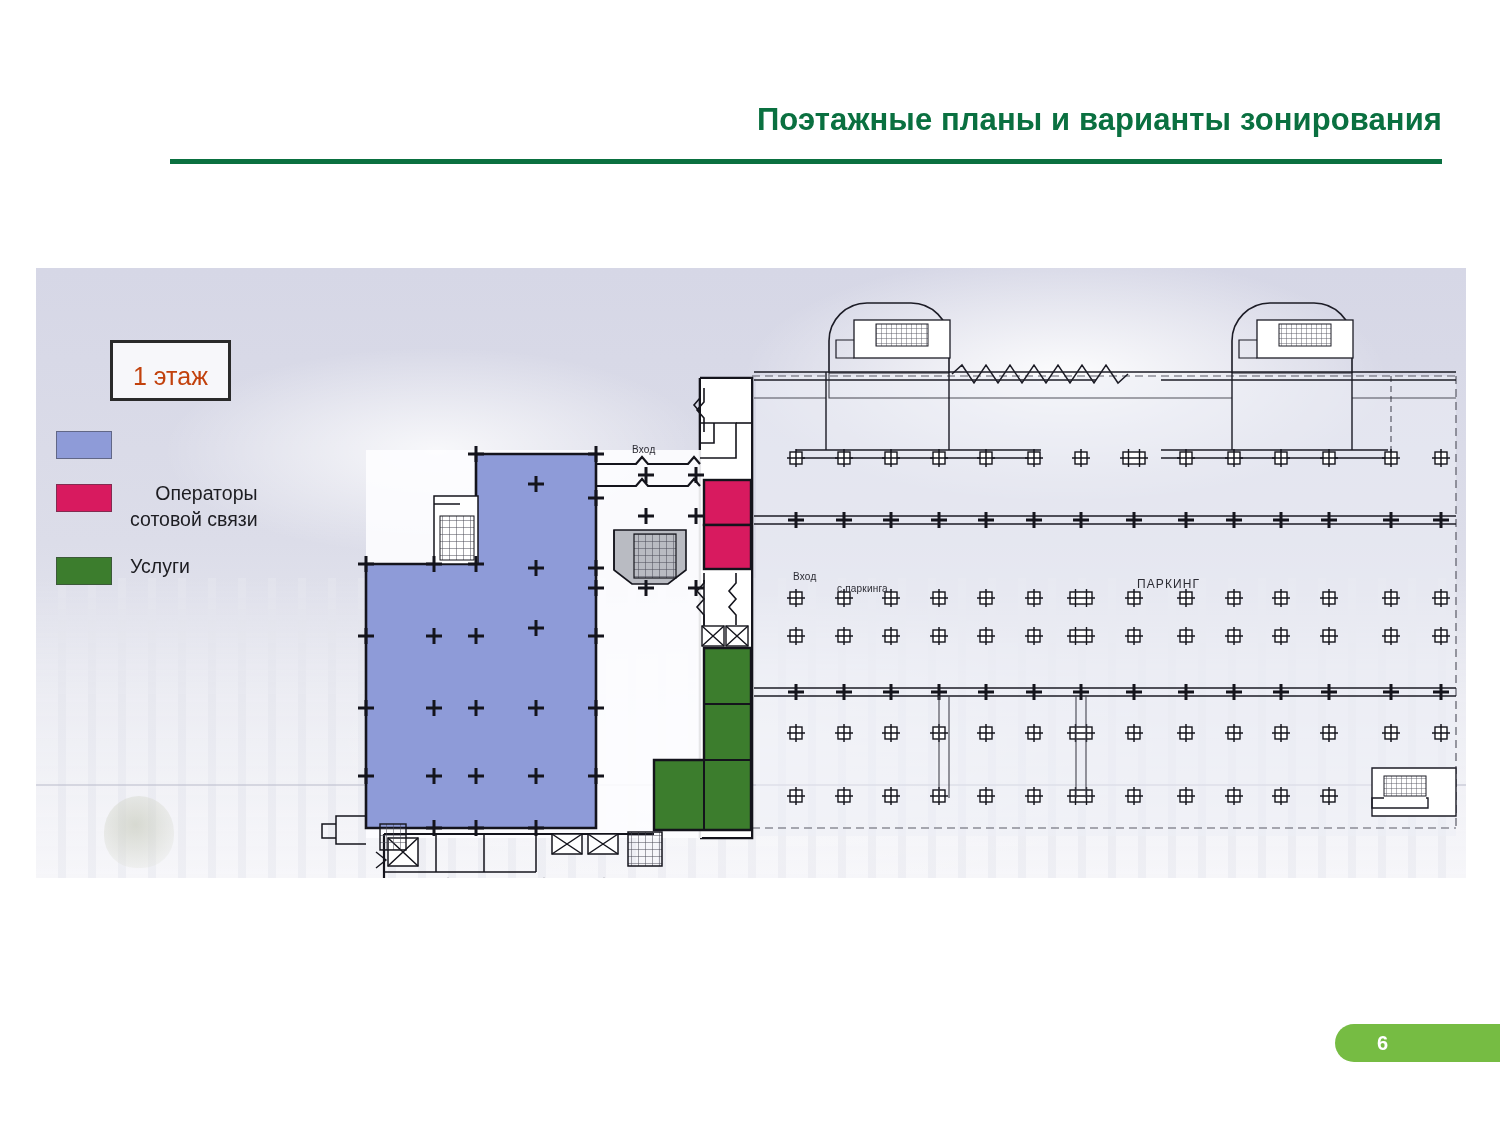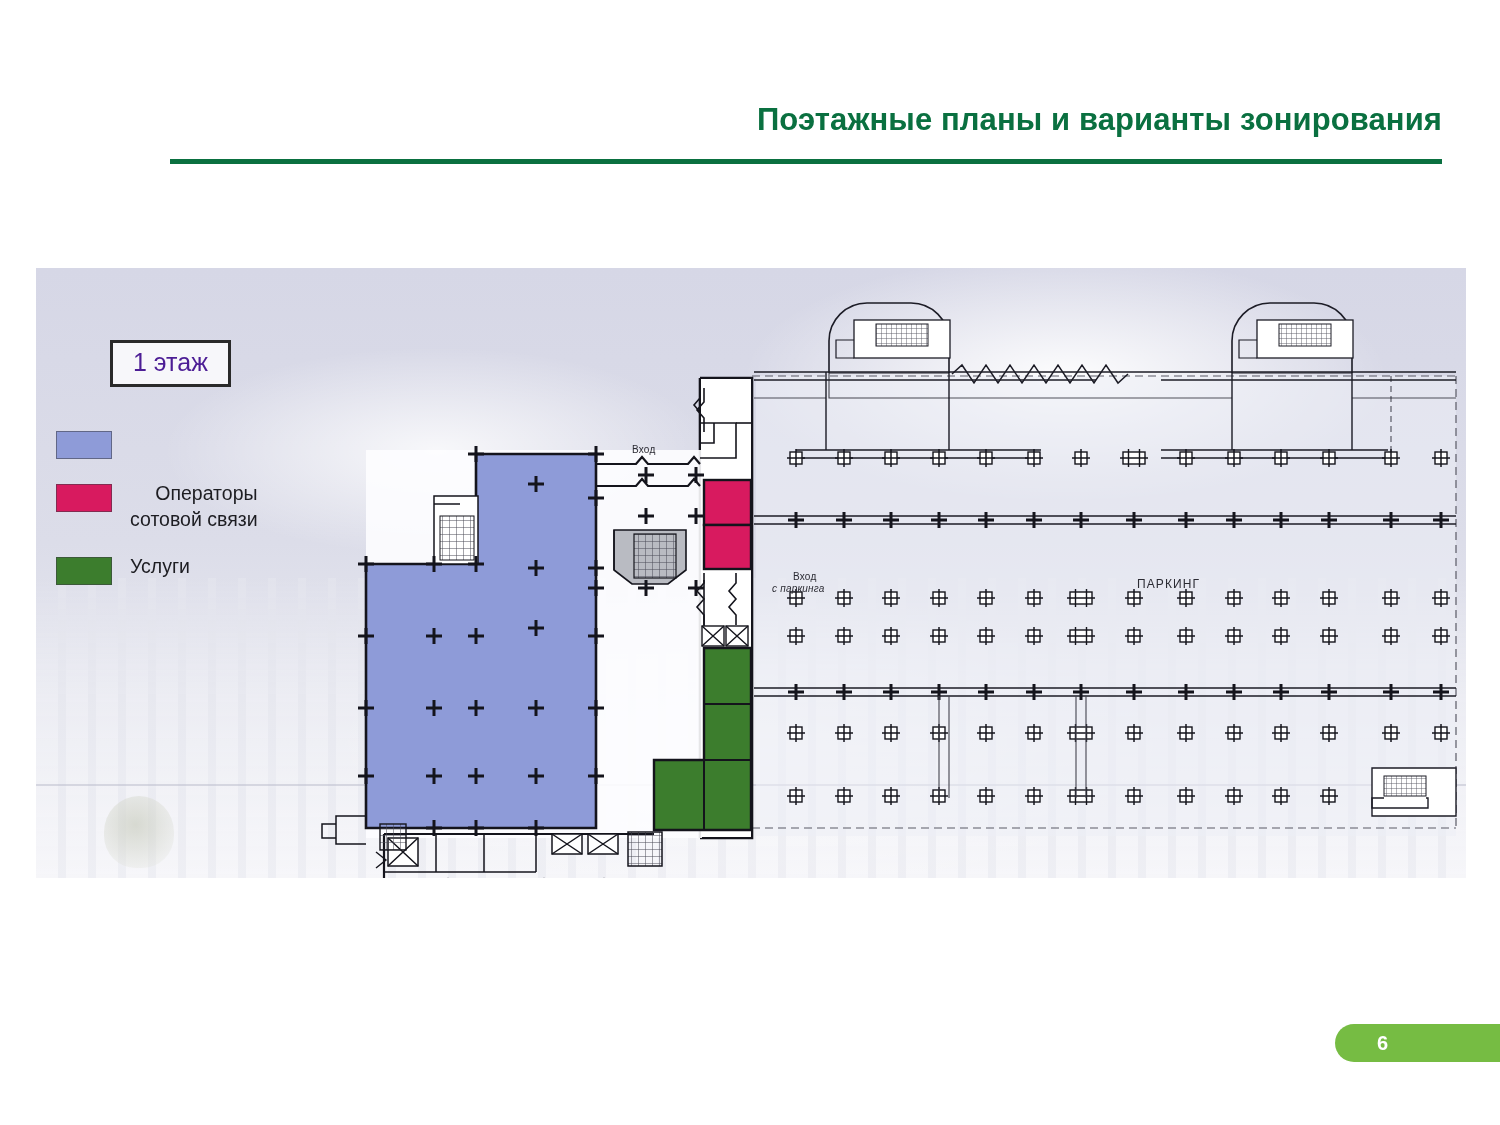--- a/index.html
+++ b/index.html
@@ -64,22 +64,22 @@
   .bg-tree{
     position:absolute;left:68px;bottom:10px;width:70px;height:72px;
     border-radius:50% 50% 45% 45%;
     background:radial-gradient(circle at 45% 40%, rgba(205,208,196,.75), rgba(222,224,216,.35) 70%, rgba(255,255,255,0) 100%);
   }
 
   
   .floor-box{
     position:absolute;left:110px;top:340px;
     border:3px solid #2a2a2a;background:#f7f7fa;
-    padding:5px 20px 7px 20px;
-    font-size:25px;color:#4c1d95;
+    padding:19px 20px 7px 20px;
+    font-size:25px;color:#c2410c;
     font-family:"Liberation Sans", sans-serif;
   }
   .legend{position:absolute;left:56px;top:428px;width:300px;}
   .leg-row{display:flex;align-items:flex-start;margin-bottom:22px;}
   .sw{
     width:54px;height:26px;flex:0 0 auto;margin-right:18px;margin-top:3px;
     border:1px solid rgba(60,60,70,.55);
   }
   .sw-blue{background:#8e9bd8;}
   .sw-pink{background:#d81a5f;}
@@ -448,21 +448,21 @@
       </g>
 
       <g fill="none" stroke="#14141c" stroke-width="1.5">
         <path d="M330 548 H300 V576 H330"></path>
         <path d="M300 556 H286 V570 H300"></path>
       </g>
     </svg>
 
     <div class="plabel" style="left:596px;top:176px;">Вход</div>
     <div class="plabel" style="left:757px;top:303px;">Вход</div>
-    <div class="plabel" style="left:736px;top:315px;font-style:italic;">с паркинга</div>
+    <div class="plabel" style="left:801px;top:315px;">с паркинга</div>
     <div class="plabel big" style="left:1101px;top:309px;">ПАРКИНГ</div>
 
     <div class="floor-box" style="left:74px;top:72px;">1 этаж</div>
 
     <div class="legend" style="left:20px;top:160px;">
 
       <div class="leg-row">
         <div class="sw sw-blue"></div>
       </div>
 

